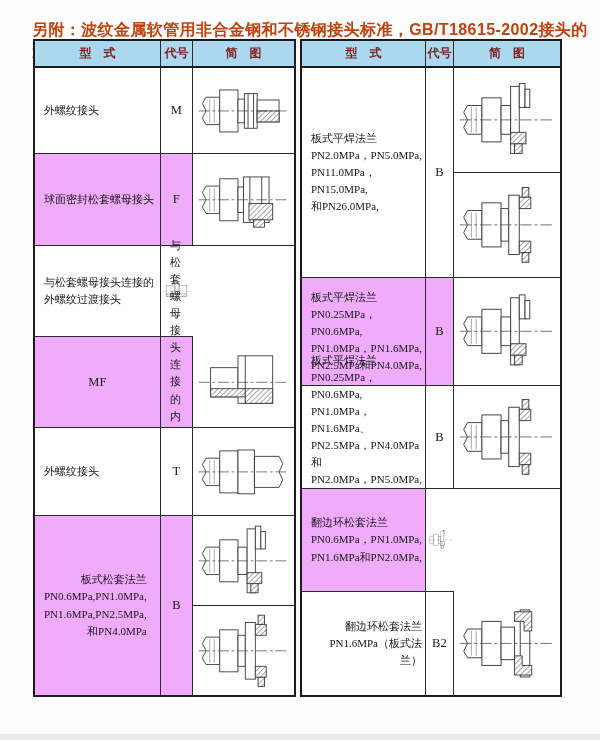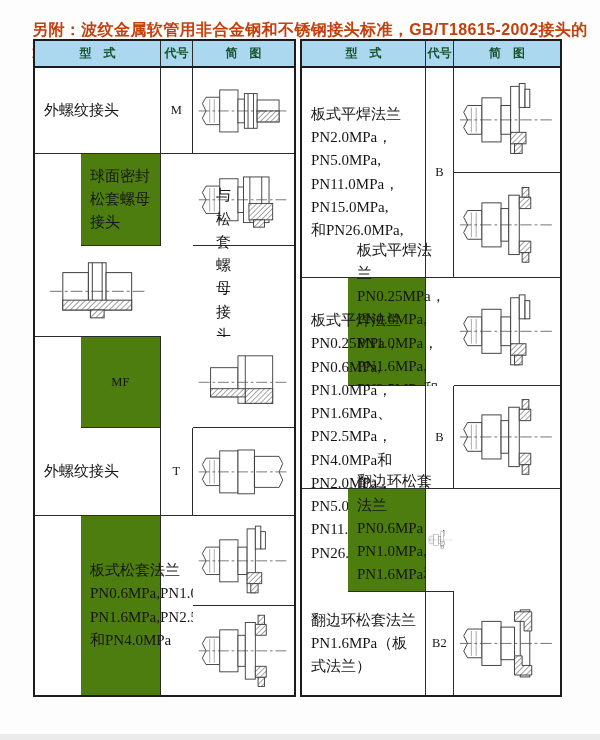--- a/index.html
+++ b/index.html
@@ -20,35 +20,35 @@
   #left-half{left:33px;width:263px;}
   #right-half{left:300px;width:262px;}
   .row{display:grid;min-height:0;}
   #left-half .row{grid-template-columns:126px 32px 1fr;}
   #right-half .row{grid-template-columns:124px 28px 1fr;}
   .cell{
     border-right:1px solid #2b2b2b;border-bottom:1px solid #2b2b2b;
     box-sizing:border-box;min-width:0;min-height:0;background:#fff;
   }
   .cell:last-child{border-right:none;}
-  .row:last-child > .cell{border-bottom:none;}
+  .row:last-child > .cell{border-bottom:none;text-align:right;}
   .hcell{
     background:#abd7ef;display:flex;align-items:center;justify-content:center;
-    font-size:12px;font-weight:600;color:#14532d;
+    font-size:12px;font-weight:600;color:#7f1d1d;
     border-bottom-width:2px;border-bottom-color:#1c1c1c;
   }
   .type{
     display:flex;align-items:center;text-align:left;
-    padding:5px 3px 5px 9px;font-size:15px;line-height:1.55;white-space:pre-line;
+    padding:5px 3px 5px 9px;font-size:11px;line-height:1.55;white-space:pre-line;
   }
   .code{
     display:flex;align-items:center;justify-content:center;
     font-size:12.5px;letter-spacing:.3px;
   }
-  .hl{background:#4d7c0f;margin-left:46px;}
+  .hl{background:#f0abfc;}
   .dcell{display:flex;flex-direction:column;padding:0;}
   .diag{flex:1 1 50%;min-height:0;display:flex;align-items:center;justify-content:center;}
   .diag + .diag{border-top:1px solid #2b2b2b;}
   .diag svg{width:94%;height:94%;}
   .bottom-strip{position:absolute;left:0;bottom:0;width:600px;height:6px;background:#ebebeb;}
 </style>
 </head>
 <body>
 
 <div class="canvas">
@@ -112,20 +112,22 @@
                 <rect x="58" y="47" width="26" height="18" fill="url(#h1)"></rect>
                 <rect x="63" y="65" width="12" height="8" fill="url(#h1)"></rect>
               </g>
               <path d="M3 43 H101" stroke="#4a4a4a" stroke-width="0.8" stroke-dasharray="12 3 3 3" fill="none"></path>
             </svg>
           </div>
       </div>
     </div>
 
     <div class="row" style="flex:0 0 91px">
+      <div class="cell type">与松套螺母接头连接的
+外螺纹过渡接头</div>
       <div class="cell dcell">
         <div class="diag">
             <svg viewBox="0 0 104 86" preserveAspectRatio="xMidYMid meet">
               <defs>
                 <pattern id="h2" patternUnits="userSpaceOnUse" width="4" height="4" patternTransform="rotate(45)">
                   <rect width="4" height="4" fill="#fff"></rect>
                   <line x1="0" y1="0" x2="0" y2="4" stroke="#5a5a5a" stroke-width="1.2"></line>
                 </pattern>
               </defs>
               <g stroke="#3d3d3d" stroke-width="1" fill="none">

